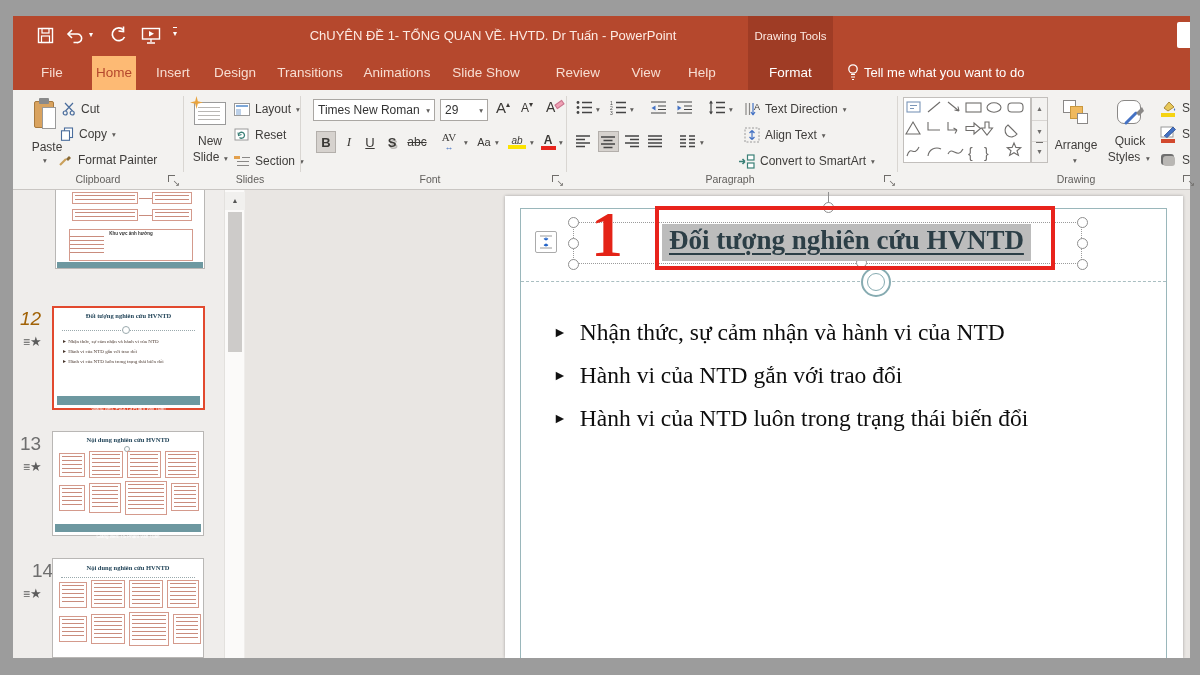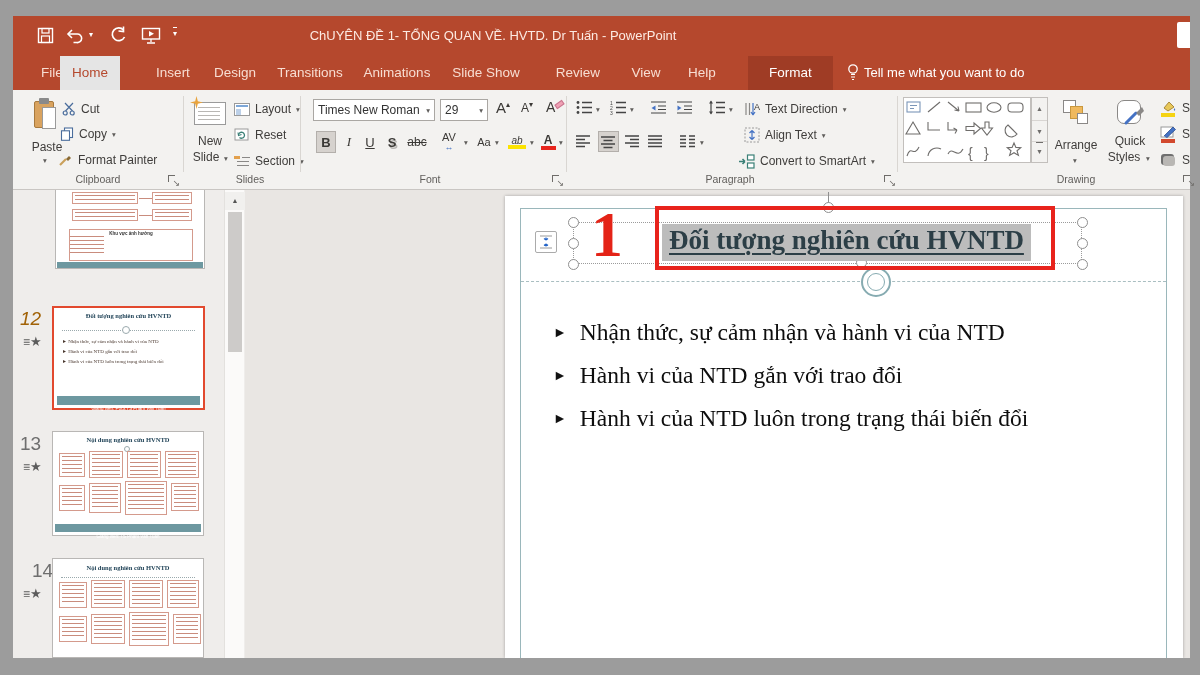--- a/index.html
+++ b/index.html
@@ -51,27 +51,29 @@
   <svg class="a" style="left:128px;top:11px" width="20" height="17" viewBox="0 0 20 17">
     <rect x="1.5" y="1.5" width="17" height="10.5" fill="none" stroke="#ffffff" stroke-width="1.4"></rect>
     <path d="M8 4 L13 6.7 L8 9.4 Z" fill="#ffffff"></path>
     <path d="M10 12 v3 M6 16 h8" stroke="#ffffff" stroke-width="1.3"></path>
   </svg>
   <span class="a" style="left:160px;top:11px;color:#ffffff;font-size:8px;border-top:1.5px solid #fff;padding-top:1px;">▾</span>
 
   <div class="a" style="left:220px;top:0;width:520px;height:40px;line-height:40px;text-align:center;
               font-size:13px;color:#fdeae2;white-space:nowrap;">ChUYÊN ĐỀ 1- TỔNG QUAN VỀ. HVTD. Dr Tuấn  -  PowerPoint</div>
 
+  <div class="a" style="left:735px;top:0;width:85px;height:40px;line-height:40px;text-align:center;
+              font-size:11.5px;color:#fde9e1;background:#9f3c25;">Drawing Tools</div>
 
   <div class="a" style="left:1164px;top:6px;width:13px;height:26px;background:#ffffff;border-radius:2px 0 0 2px;"></div>
 </div>
 
 <div class="a" style="left:13px;top:56px;width:1177px;height:34px;background:#b5482d;"></div>
 <div class="tab" style="left:30px;width:44px;">File</div>
-<div class="tab" style="left:60px;width:60px;background:#e5e5e5;color:#b5482d;">Home</div>
+<div class="tab" style="left:92px;width:44px;background:#fdba74;color:#b5482d;">Home</div>
 <div class="tab" style="left:146px;width:54px;">Insert</div>
 <div class="tab" style="left:206px;width:58px;">Design</div>
 <div class="tab" style="left:270px;width:80px;">Transitions</div>
 <div class="tab" style="left:356px;width:82px;">Animations</div>
 <div class="tab" style="left:444px;width:84px;">Slide Show</div>
 <div class="tab" style="left:548px;width:60px;">Review</div>
 <div class="tab" style="left:622px;width:48px;">View</div>
 <div class="tab" style="left:678px;width:48px;">Help</div>
 <div class="tab" style="left:748px;width:85px;background:#9f3c25;color:#ffffff;">Format</div>
 <svg class="a" style="left:846px;top:63px" width="14" height="19" viewBox="0 0 14 19">
@@ -178,21 +180,21 @@
 </div>
 <div class="a" style="left:546px;top:99px;font-size:14px;color:#3b3936;">
   <span>A</span>
   <span style="position:absolute;left:9px;top:3px;width:9px;height:5px;background:#f0a0b4;transform:rotate(-35deg);border:1px solid #c87890;"></span>
 </div>
 <div class="fmt" style="left:316px;width:20px;font-weight:bold;background:#d6d2ce;border:1px solid #b3afab;">B</div>
 <div class="fmt serif" style="left:342px;width:14px;font-style:italic;">I</div>
 <div class="fmt" style="left:362px;width:16px;text-decoration:underline;">U</div>
 <div class="fmt" style="left:384px;width:16px;font-weight:bold;text-shadow:1.5px 1.5px 0 #b9b7b4;">S</div>
 <div class="fmt" style="left:404px;width:26px;text-decoration:line-through;font-size:12px;">abc</div>
-<div class="fmt" style="left:436px;width:26px;flex-direction:column;line-height:10px;">
+<div class="fmt" style="left:436px;width:26px;flex-direction:column;line-height:10px;font-family:Liberation Serif, serif;">
   <span style="font-size:11px;">AV</span>
   <span style="font-size:9px;color:#4472c4;">↔</span>
 </div>
 <span class="a dcaret" style="left:464px;top:138px;">▾</span>
 <div class="fmt" style="left:474px;width:20px;font-size:11px;">Aa</div>
 <span class="a dcaret" style="left:495px;top:138px;">▾</span>
 <div class="fmt" style="left:505px;width:24px;flex-direction:column;line-height:9px;">
   <span style="font-size:10px;font-style:italic;">ab</span>
   <span style="width:18px;height:4px;background:#fce300;display:inline-block;"></span>
 </div>

